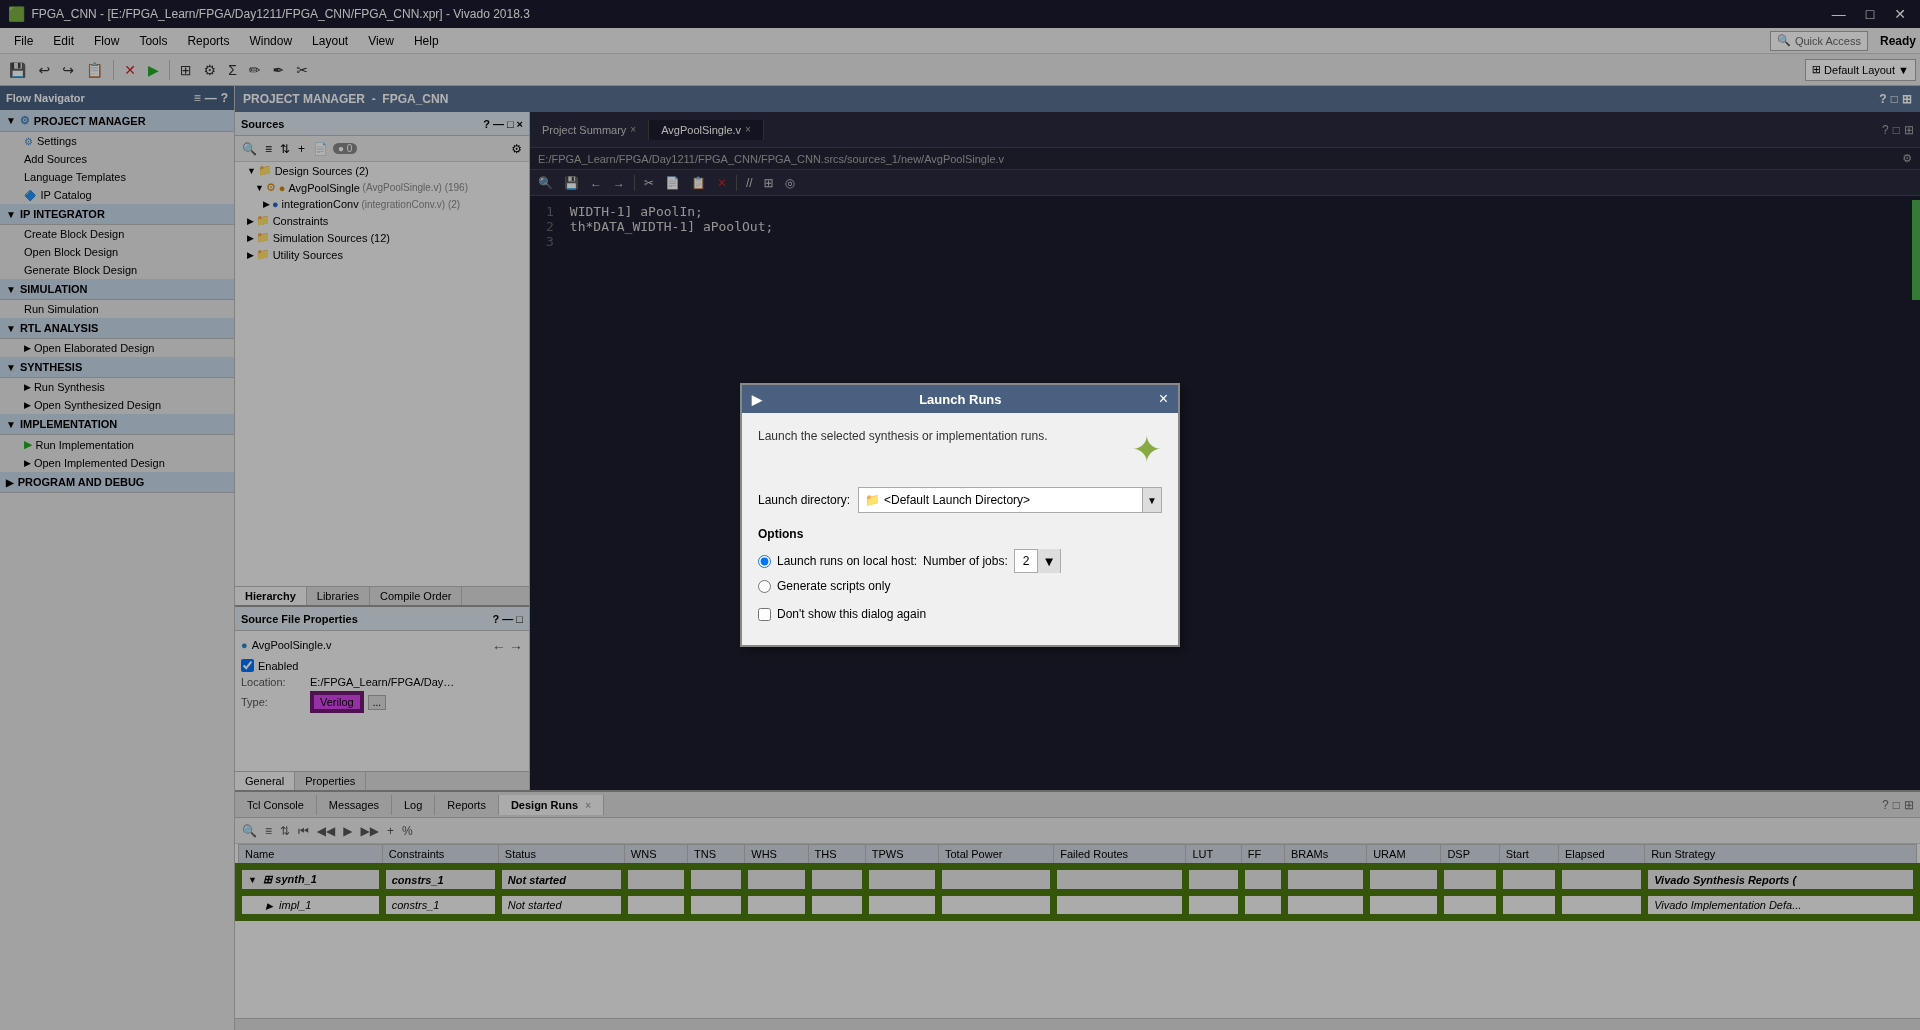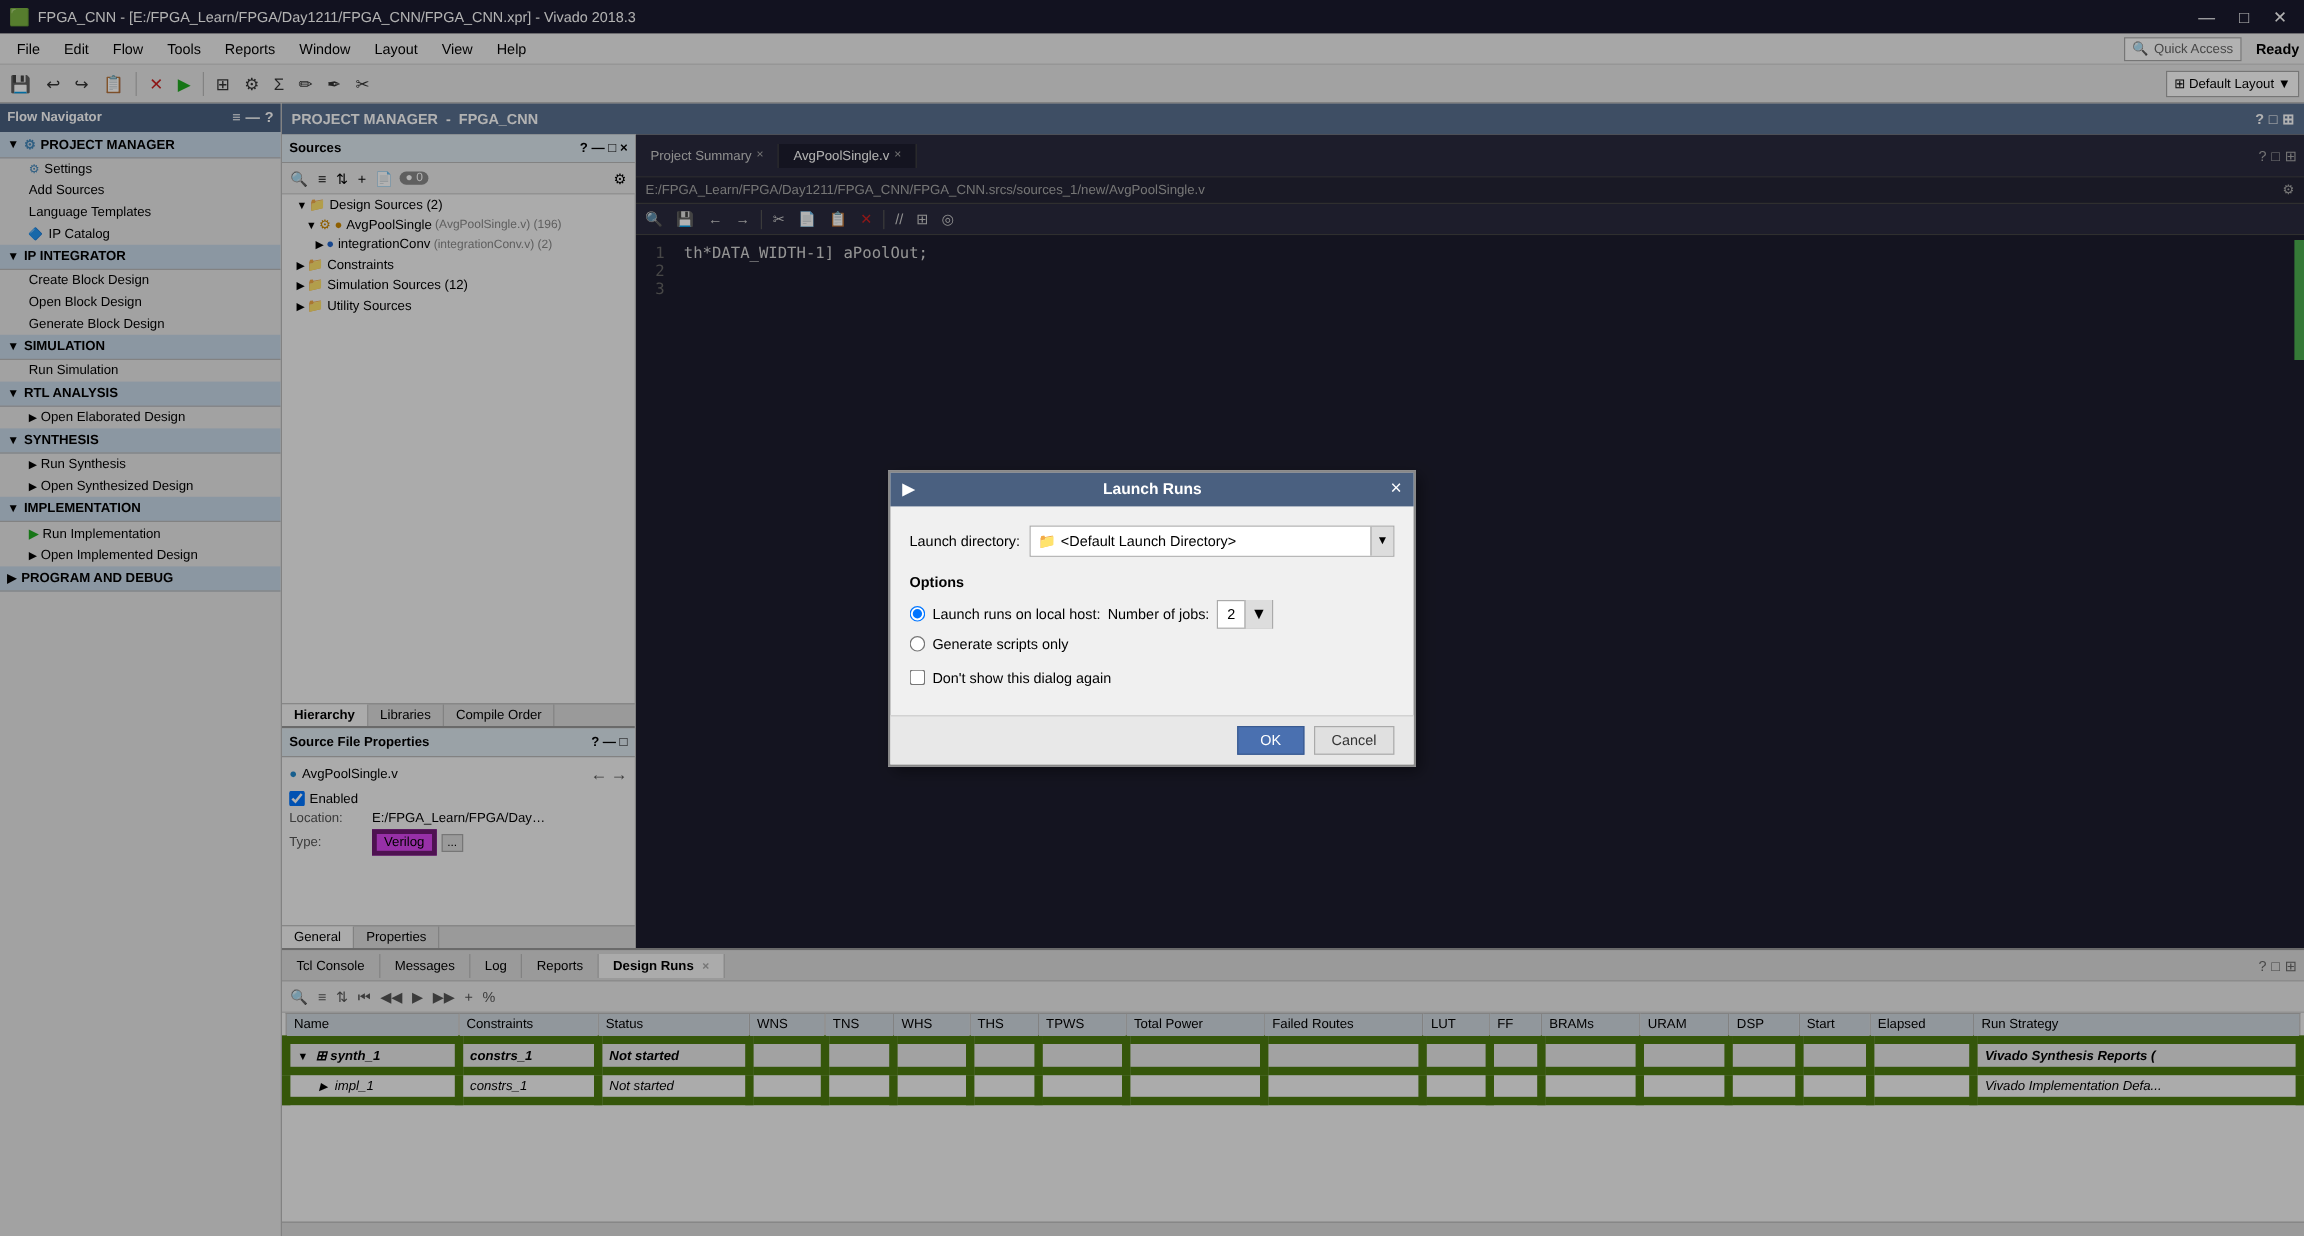--- a/index.html
+++ b/index.html
@@ -798,20 +798,21 @@
           <button class="editor-toolbar-btn">⊞</button>
           <button class="editor-toolbar-btn">◎</button>
         </div>
         <div class="editor-content">
           <div class="line-numbers">
             <div>1</div>
             <div>2</div>
             <div>3</div>
           </div>
           <div class="code-content">
+            <div><span class="code-text">WIDTH-1] aPoolIn;</span></div>
             <div><span class="code-text">th*DATA_WIDTH-1] aPoolOut;</span></div>
           </div>
         </div>
 
         <div style="position:absolute;right:0;top:200px;width:8px;height:100px;background:#4CAF50;"></div>
       </div>
     </div>
 
     <div class="bottom-panel">
       <div class="bottom-tabs-bar">
@@ -921,20 +922,24 @@
 </div>
 
 <div class="modal-overlay">
   <div class="modal">
     <div class="modal-title-bar">
       <span>▶</span>
       <span>Launch Runs</span>
       <button class="modal-close-btn">×</button>
     </div>
     <div class="modal-body">
+      <div class="modal-desc">
+        <span class="modal-desc-text">Launch the selected synthesis or implementation runs.</span>
+        <span class="modal-icon" style="color:#88aa44;font-size:36px;">✦</span>
+      </div>
       <div class="modal-field">
         <div style="display:flex;align-items:center;gap:8px;">
           <span style="white-space:nowrap;font-size:12px;">Launch directory:</span>
           <div style="display:flex;flex:1;border:1px solid #aaa;">
             <div class="modal-field-input" style="flex:1;border:none;">
               <span>📁</span>
               <span>&lt;Default Launch Directory&gt;</span>
             </div>
             <button class="modal-field-dropdown-btn">▼</button>
           </div>
@@ -956,18 +961,14 @@
         <div class="modal-radio-row">
           <input type="radio" name="launch-mode" class="modal-radio" style="">
           <span>Generate scripts only</span>
         </div>
       </div>
       <div class="modal-checkbox-row">
         <input type="checkbox" style="">
         <span>Don't show this dialog again</span>
       </div>
     </div>
-    <div class="modal-buttons">
-      <button class="modal-ok-btn">OK</button>
-      <button class="modal-cancel-btn">Cancel</button>
-    </div>
   </div>
 </div>
 
 </body></html>

